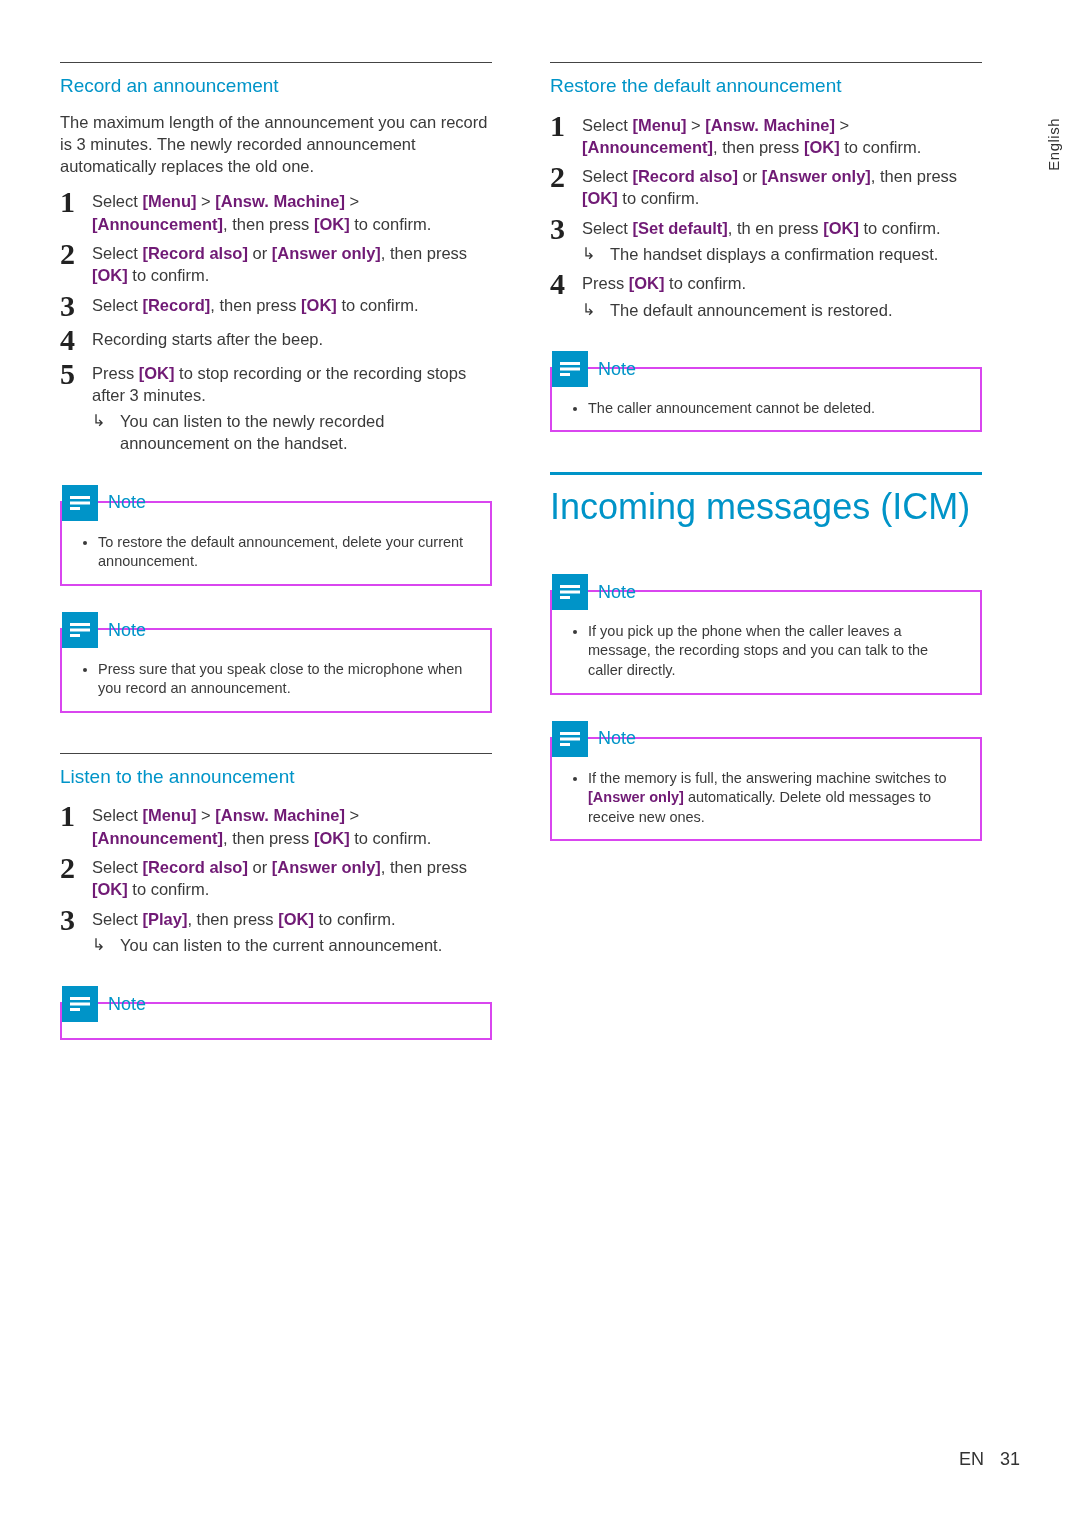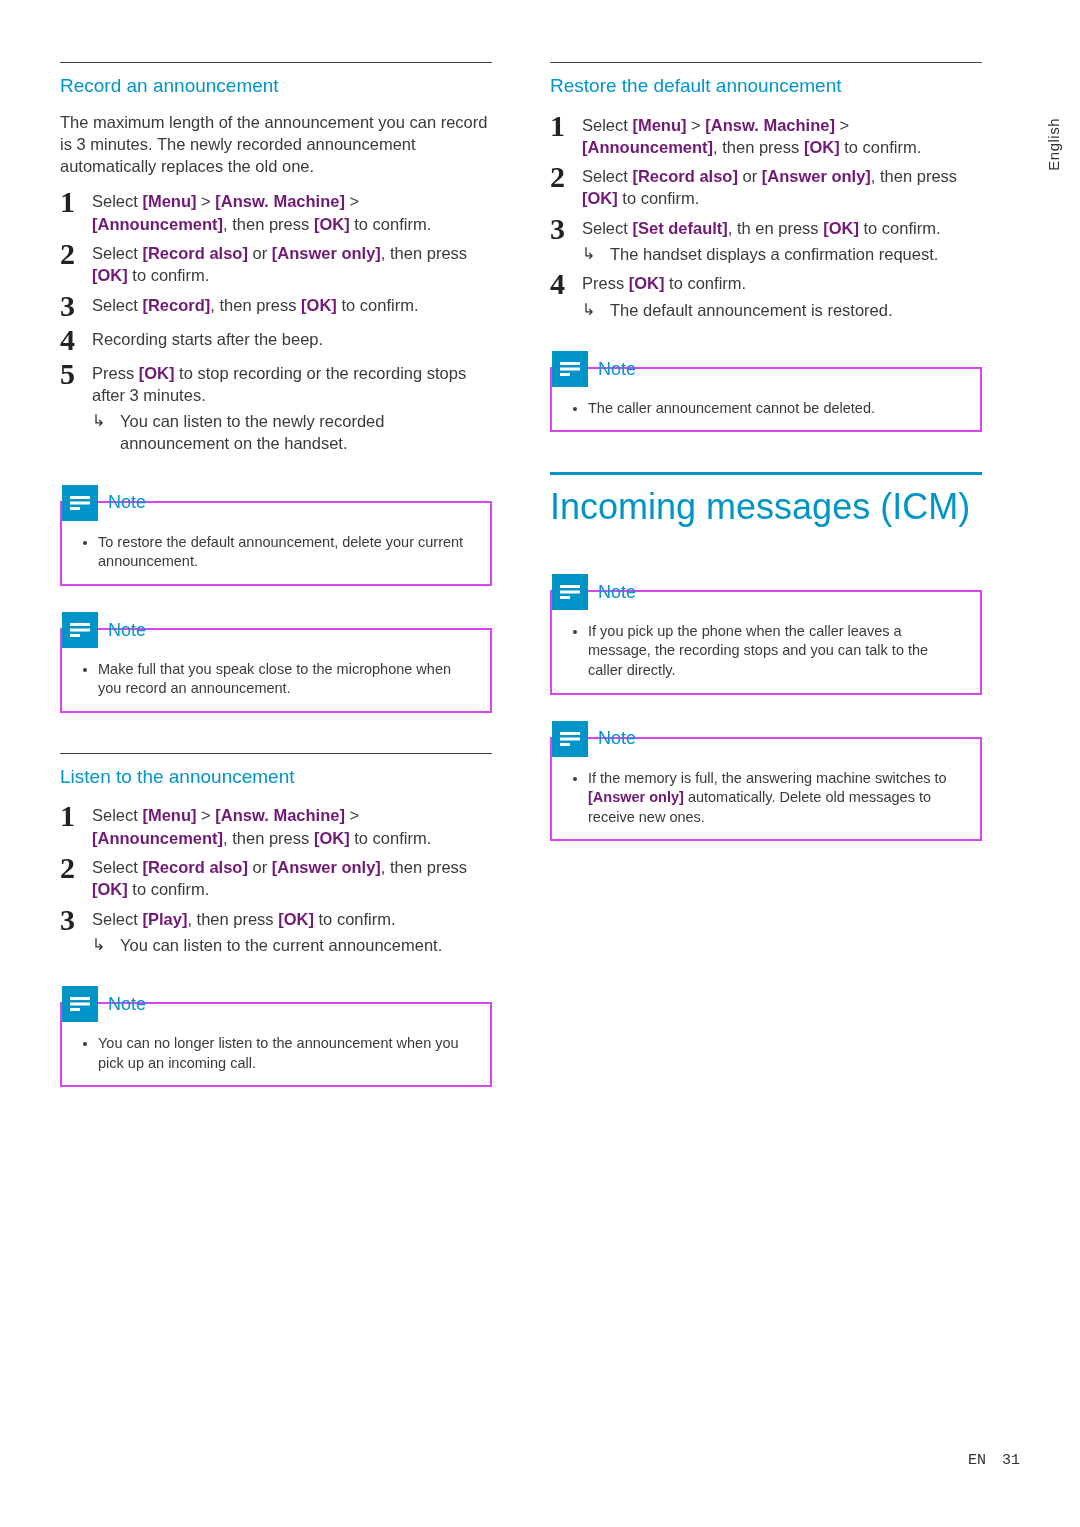--- a/index.html
+++ b/index.html
@@ -131,24 +131,23 @@
     margin: 8px 0 0 0;
     padding-left: 22px;
   }
   .notebox ul li { margin-bottom: 0; }
   .spacer { height: 40px; }
   .spacer-sm { height: 20px; }
   .footer {
     position: absolute;
     right: 60px;
     bottom: 56px;
-    font-size: 15px;
+    font-size: 18px;
     display: flex;
     gap: 16px;
-    font-family: Liberation Mono, monospace;
   }
   .footer .lang { font-weight: 400; color:#333;}
   .footer .pg { color:#333; }
 </style>
 </head>
 <body>
 
 <div class="page">
   <div class="side-tab">English</div>
 
@@ -221,21 +220,21 @@
             <svg width="20" height="14" viewBox="0 0 20 14">
                 <rect x="0" y="0" width="20" height="3" fill="#fff"></rect>
                 <rect x="0" y="5.5" width="20" height="3" fill="#fff"></rect>
                 <rect x="0" y="11" width="10" height="3" fill="#fff"></rect>
               </svg>
           </span>
           <span class="notelabel">Note</span>
         </div>
         <div class="notegap"></div>
         <ul>
-            <li>Make full that you speak close to the microphone when you record an announcement.</li>
+            <li>Press sure that you speak close to the microphone when you record an announcement.</li>
           </ul>
       </div>
 
       <div class="spacer"></div>
       <hr class="rule">
       <h2 class="sub">Listen to the announcement</h2>
 
       <ol class="steps">
         <li>
           <div class="stepnum">1</div>
@@ -267,23 +266,20 @@
           <span class="noteicon">
             <svg width="20" height="14" viewBox="0 0 20 14">
                 <rect x="0" y="0" width="20" height="3" fill="#fff"></rect>
                 <rect x="0" y="5.5" width="20" height="3" fill="#fff"></rect>
                 <rect x="0" y="11" width="10" height="3" fill="#fff"></rect>
               </svg>
           </span>
           <span class="notelabel">Note</span>
         </div>
         <div class="notegap"></div>
-        <ul>
-            <li>You can no longer listen to the announcement when you pick up an incoming call.</li>
-          </ul>
       </div>
     </div>
 
     <div class="col">
       <hr class="rule">
       <h2 class="sub">Restore the default announcement</h2>
 
       <ol class="steps">
         <li>
           <div class="stepnum">1</div>

